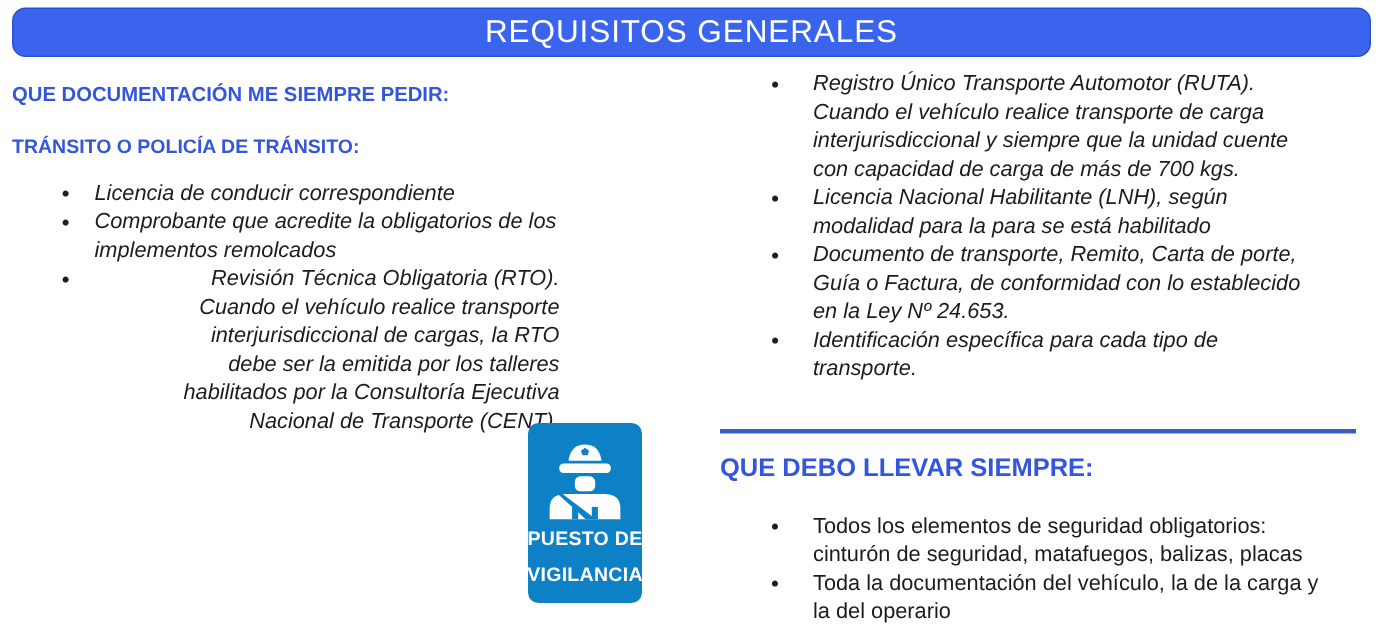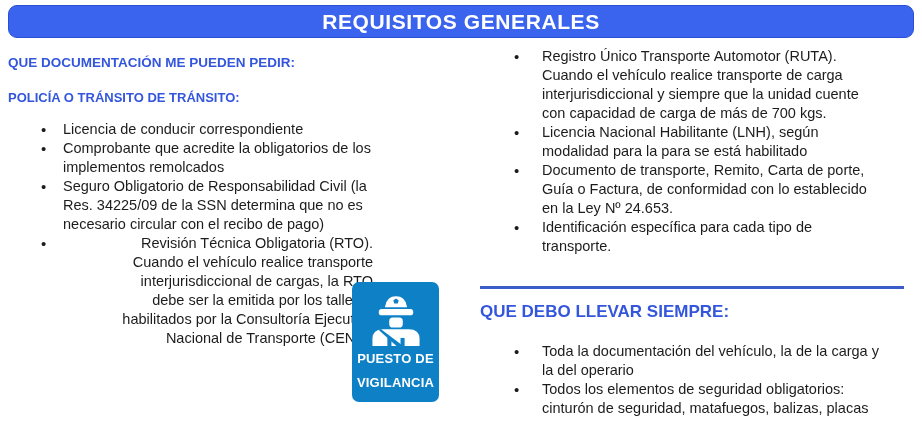--- a/index.html
+++ b/index.html
@@ -20,21 +20,21 @@
     overflow:hidden;
   }
   .header-bar{
     position:absolute;left:8px;top:5px;width:906px;height:33px;
     background:var(--header-bar);
     border:1px solid var(--header-border);
     border-radius:9px;
     display:flex;align-items:center;justify-content:center;
   }
   .header-bar .title{
-    color:#ffffff;font-size:21px;font-weight:bold;letter-spacing:.6px;
+    color:#ffffff;font-size:21px;font-weight:normal;letter-spacing:.6px;
   }
   .col-heading{
     position:absolute;
     color:var(--heading-text);
     font-weight:bold;
   }
   .h-left-1{left:8px;top:55px;font-size:13.5px;}
   .h-left-2{left:8px;top:90px;font-size:13px;}
   .h-right-1{left:480px;top:302px;font-size:17px;}
   ul.bullets{
@@ -46,35 +46,35 @@
   ul.bullets li{
     position:relative;
     white-space:pre-line;
   }
   ul.bullets li::before{
     content:"\2022";
     position:absolute;
     font-size:15px;
   }
   .list-left{left:28px;top:120px;width:420px;}
-  .list-left li{padding-left:35px;}
+  .list-left li{padding-left:35px;font-style:italic;}
   .list-left li::before{left:13px;}
   .list-left li.wrap-around-sign{width:345px;text-align:right;}
   .list-right-1{left:480px;top:47px;width:440px;}
-  .list-right-1 li{padding-left:62px;}
+  .list-right-1 li{padding-left:62px;font-style:italic;}
   .list-right-1 li::before{left:34px;}
   .list-right-2{left:480px;top:342px;width:440px;}
   .list-right-2 li{padding-left:62px;}
   .list-right-2 li::before{left:34px;}
   .divider{
     position:absolute;left:480px;top:286px;width:424px;height:3px;
     background:var(--divider);
   }
   .sign{
-    position:absolute;left:352px;top:282px;width:87px;height:120px;
+    position:absolute;left:352px;top:282px;width:76px;height:120px;
     background:var(--sign-blue);
     border-radius:7px;
     display:flex;flex-direction:column;align-items:center;
   }
   .sign .officer{
     width:58px;height:62px;margin-top:5px;flex:0 0 auto;
   }
   .sign .sign-text{
     color:#ffffff;font-weight:bold;font-size:13px;line-height:24px;
     text-align:center;letter-spacing:.2px;margin-top:-2px;
@@ -83,30 +83,27 @@
 </style>
 </head>
 <body>
 
 <div class="page">
 
   <div class="header-bar">
     <span class="title">REQUISITOS GENERALES</span>
   </div>
 
-  <div class="col-heading h-left-1">QUE DOCUMENTACIÓN ME PUEDEN PEDIR:</div>
-  <div class="col-heading h-left-2">POLICÍA O TRÁNSITO DE TRÁNSITO:</div>
+  <div class="col-heading h-left-1">QUE DOCUMENTACIÓN ME SIEMPRE PEDIR:</div>
+  <div class="col-heading h-left-2">TRÁNSITO O POLICÍA DE TRÁNSITO:</div>
 
   <ul class="bullets list-left">
     <li>Licencia de conducir correspondiente</li>
     <li>Comprobante que acredite la obligatorios de los
 implementos remolcados</li>
-    <li>Seguro Obligatorio de Responsabilidad Civil (la
-Res. 34225/09 de la SSN determina que no es
-necesario circular con el recibo de pago)</li>
     <li class="wrap-around-sign">Revisión Técnica Obligatoria (RTO).
 Cuando el vehículo realice transporte
 interjurisdiccional de cargas, la RTO
 debe ser la emitida por los talleres
 habilitados por la Consultoría Ejecutiva
 Nacional de Transporte (CENT).</li>
   </ul>
 
   <ul class="bullets list-right-1">
     <li>Registro Único Transporte Automotor (RUTA).
@@ -120,24 +117,24 @@
 en la Ley Nº 24.653.</li>
     <li>Identificación específica para cada tipo de
 transporte.</li>
   </ul>
 
   <div class="divider"></div>
 
   <div class="col-heading h-right-1">QUE DEBO LLEVAR SIEMPRE:</div>
 
   <ul class="bullets list-right-2">
+    <li>Todos los elementos de seguridad obligatorios:
+cinturón de seguridad, matafuegos, balizas, placas</li>
     <li>Toda la documentación del vehículo, la de la carga y
 la del operario</li>
-    <li>Todos los elementos de seguridad obligatorios:
-cinturón de seguridad, matafuegos, balizas, placas</li>
   </ul>
 
   <div class="sign">
     <svg class="officer" viewBox="0 0 64 62" xmlns="http://www.w3.org/2000/svg" aria-hidden="true">
 
       <path d="M20 18 Q22 7 32 7 Q42 7 44 18 L44 19 L20 19 Z" fill="#ffffff"></path>
 
       <path d="M32 9.5 l3 2.2 -1.1 3.3 h-3.8 L29 11.7 Z" fill="#0E80C6"></path>
 
       <rect x="13" y="21" width="38" height="7" rx="3.2" fill="#ffffff"></rect>

